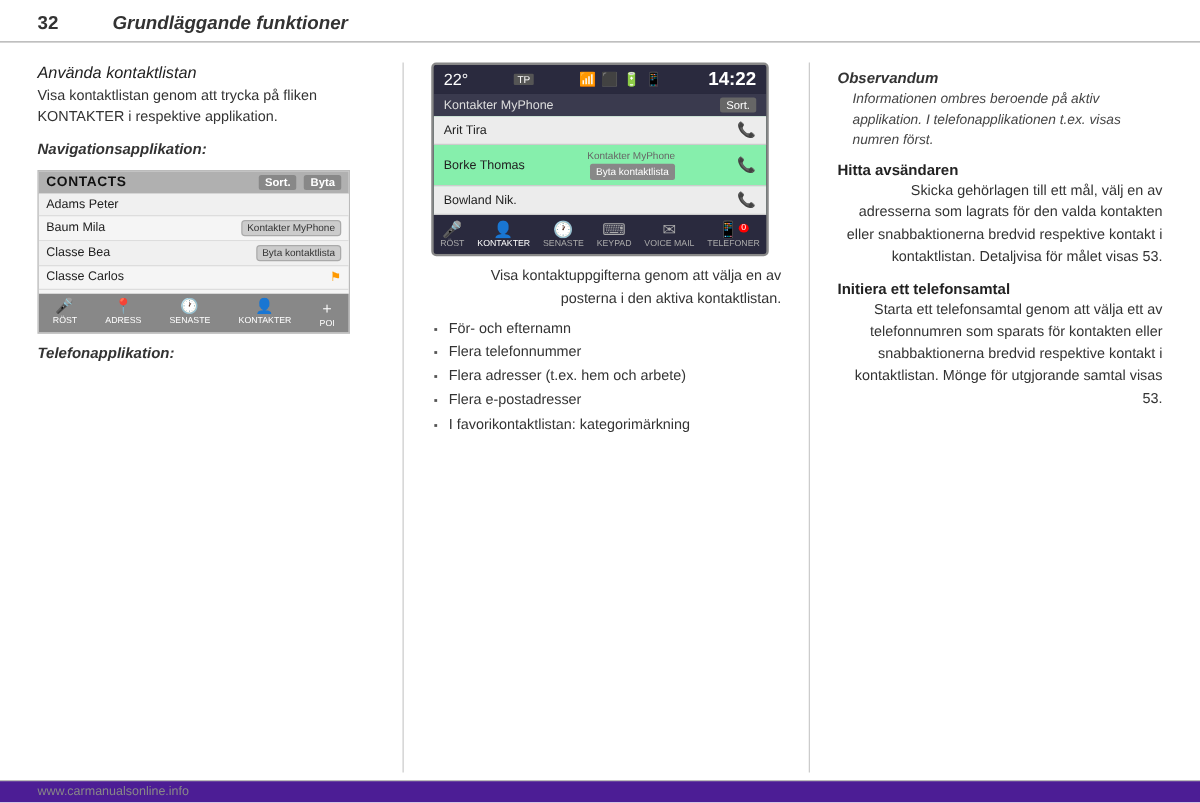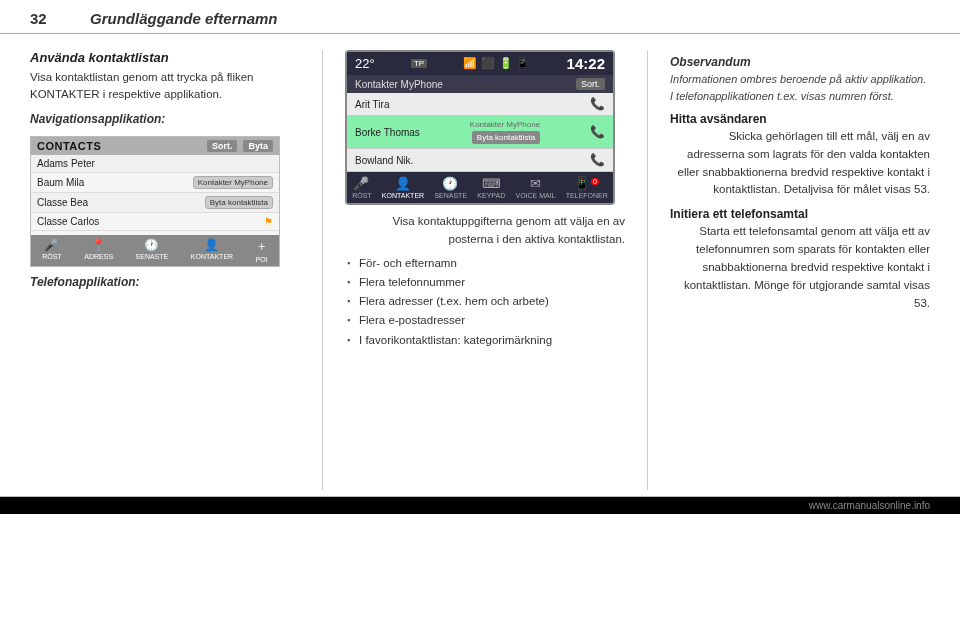--- a/index.html
+++ b/index.html
@@ -7,21 +7,21 @@
       font-family: Arial, sans-serif;
       background: #fff;
       width: 960px;
       height: 642px;
       overflow: hidden;
       font-size: 13px;
       color: #222;
     }
     .page {
       width: 960px;
-      height: 514px;
+      height: 642px;
       padding: 0;
       position: relative;
     }
     
     .header {
       display: flex;
       align-items: baseline;
       padding: 10px 30px 6px 30px;
       border-bottom: 1.5px solid #aaa;
     }
@@ -56,21 +56,21 @@
       flex-shrink: 0;
     }
     
     .col-right {
       flex: 1;
     }
 
     
     .section-heading {
       font-size: 13px;
-      font-weight: bold;
+      font-weight: normal;
       font-style: italic;
       color: #222;
       margin-bottom: 4px;
     }
     .section-body {
       font-size: 11.5px;
       color: #333;
       line-height: 1.5;
       margin-bottom: 8px;
     }
@@ -307,20 +307,21 @@
       color: #333;
       margin-top: 5px;
       margin-bottom: 2px;
     }
     .note-text {
       font-size: 11px;
       color: #444;
       line-height: 1.5;
       font-style: italic;
       margin-bottom: 5px;
+      margin-left: 12px;
     }
     .bold-heading {
       font-size: 12px;
       font-weight: bold;
       color: #222;
       margin-top: 8px;
       margin-bottom: 2px;
     }
     .tp-badge {
       background: #555;
@@ -336,36 +337,36 @@
       background: #ccc;
       margin: 0 4px;
       align-self: stretch;
     }
 
     .footnote-bar {
       position: absolute;
       bottom: 0;
       left: 0;
       right: 0;
-      background: #000000;
+      background: #4c1d95;
       border-top: 1px solid #bbb;
       padding: 3px 30px;
       font-size: 10px;
       color: #888;
-      text-align: right;
+      text-align: left;
     }
   </style>
 </head>
 <body>
 
 <div class="page">
 
   <div class="header">
     <span class="header-page-num">32</span>
-    <span class="header-title">Grundläggande efternamn</span>
+    <span class="header-title">Grundläggande funktioner</span>
   </div>
 
   <div class="content">
 
     <div class="col-left">
       <div class="section-heading">Använda kontaktlistan</div>
       <div class="section-body">Visa kontaktlistan genom att trycka på fliken KONTAKTER i respektive applikation.</div>
       <div class="section-subheading">Navigationsapplikation:</div>
 
       <div class="screenshot-box">

